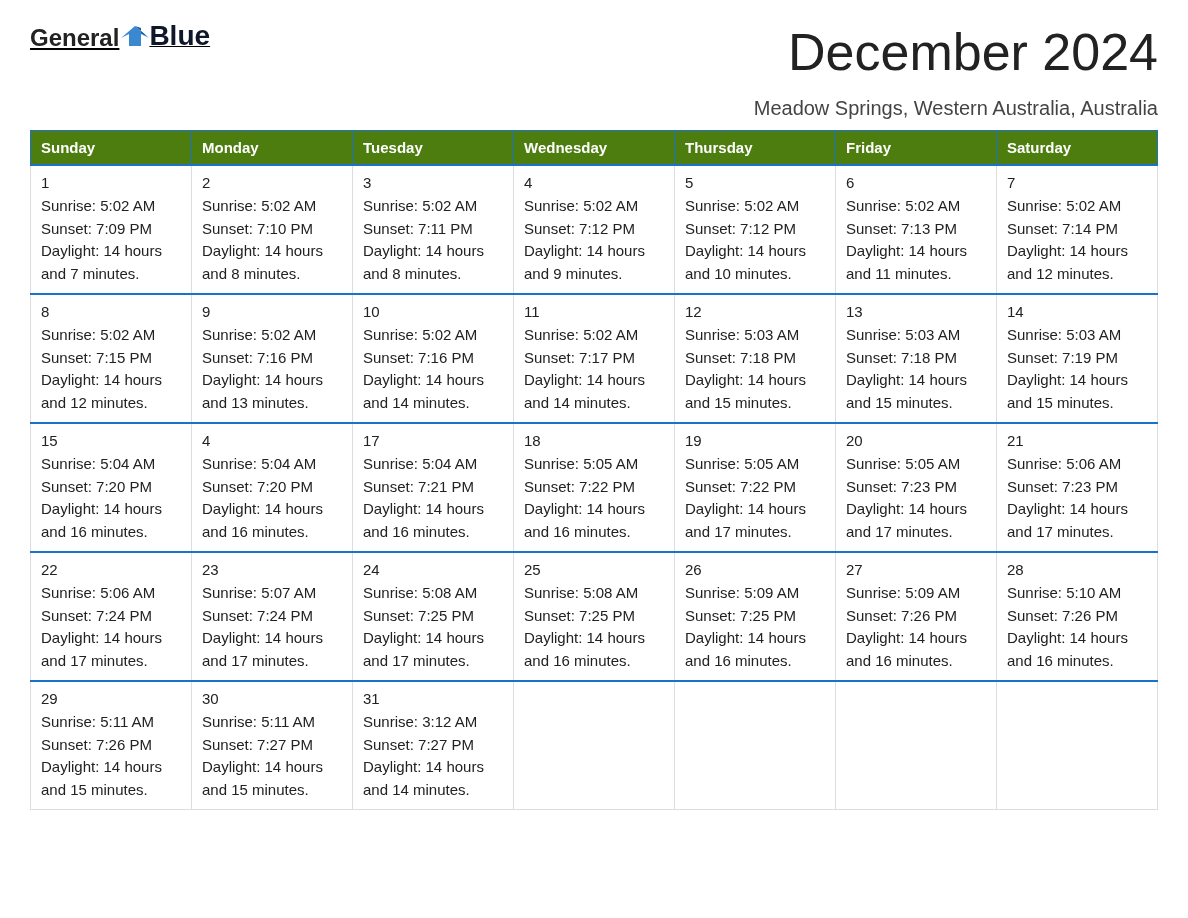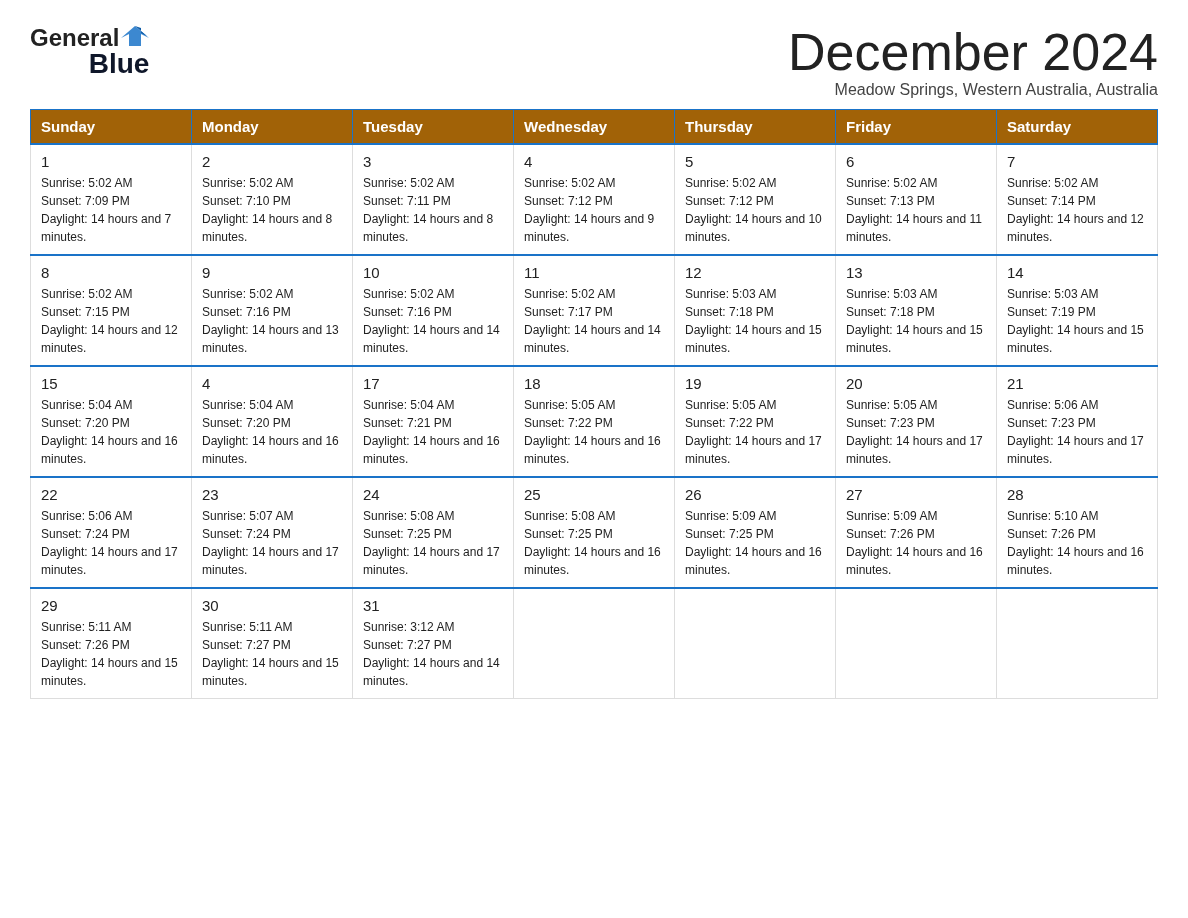--- a/index.html
+++ b/index.html
@@ -11,45 +11,46 @@
       min-height: 918px;
     }
     .header-row {
       display: flex;
       align-items: flex-start;
       justify-content: space-between;
       margin-bottom: 8px;
     }
     .logo-area {
       display: flex;
-      flex-direction: column;
-      align-items: flex-end;
+      flex-direction: row;
+      align-items: center;
+      text-decoration: underline;
     }
     .title-area {
       text-align: right;
     }
     .main-title {
       font-size: 52px;
       font-weight: 400;
       color: #222;
       line-height: 1.1;
     }
     .subtitle {
-      font-size: 16px;
+      font-size: 20px;
       color: #444;
       font-weight: normal;
-      margin-top: 0;
+      margin-top: 16px;
     }
     .calendar {
       width: 100%;
       border-collapse: collapse;
       margin-top: 10px;
     }
     .calendar th {
-      background: #a16207;
+      background: #4d7c0f;
       color: #fff;
       font-size: 15px;
       font-weight: 600;
       padding: 8px 10px;
       text-align: left;
       border: 1px solid #1a73c8;
     }
     .calendar td {
       vertical-align: top;
       padding: 8px 10px;
@@ -73,21 +74,21 @@
       border-bottom: 1px solid #ddd;
       margin-top: 25px;
     }
     .day-num {
       font-size: 15px;
       font-weight: 500;
       margin-bottom: 4px;
       display: block;
     }
     .day-info {
-      font-size: 12px;
+      font-size: 15px;
       line-height: 1.5;
       color: #222;
     }
     .empty-cell {
       border-top: 2px solid #1a73c8;
       background: #fff;
     }
     
     .logo-container {
       display: flex;

